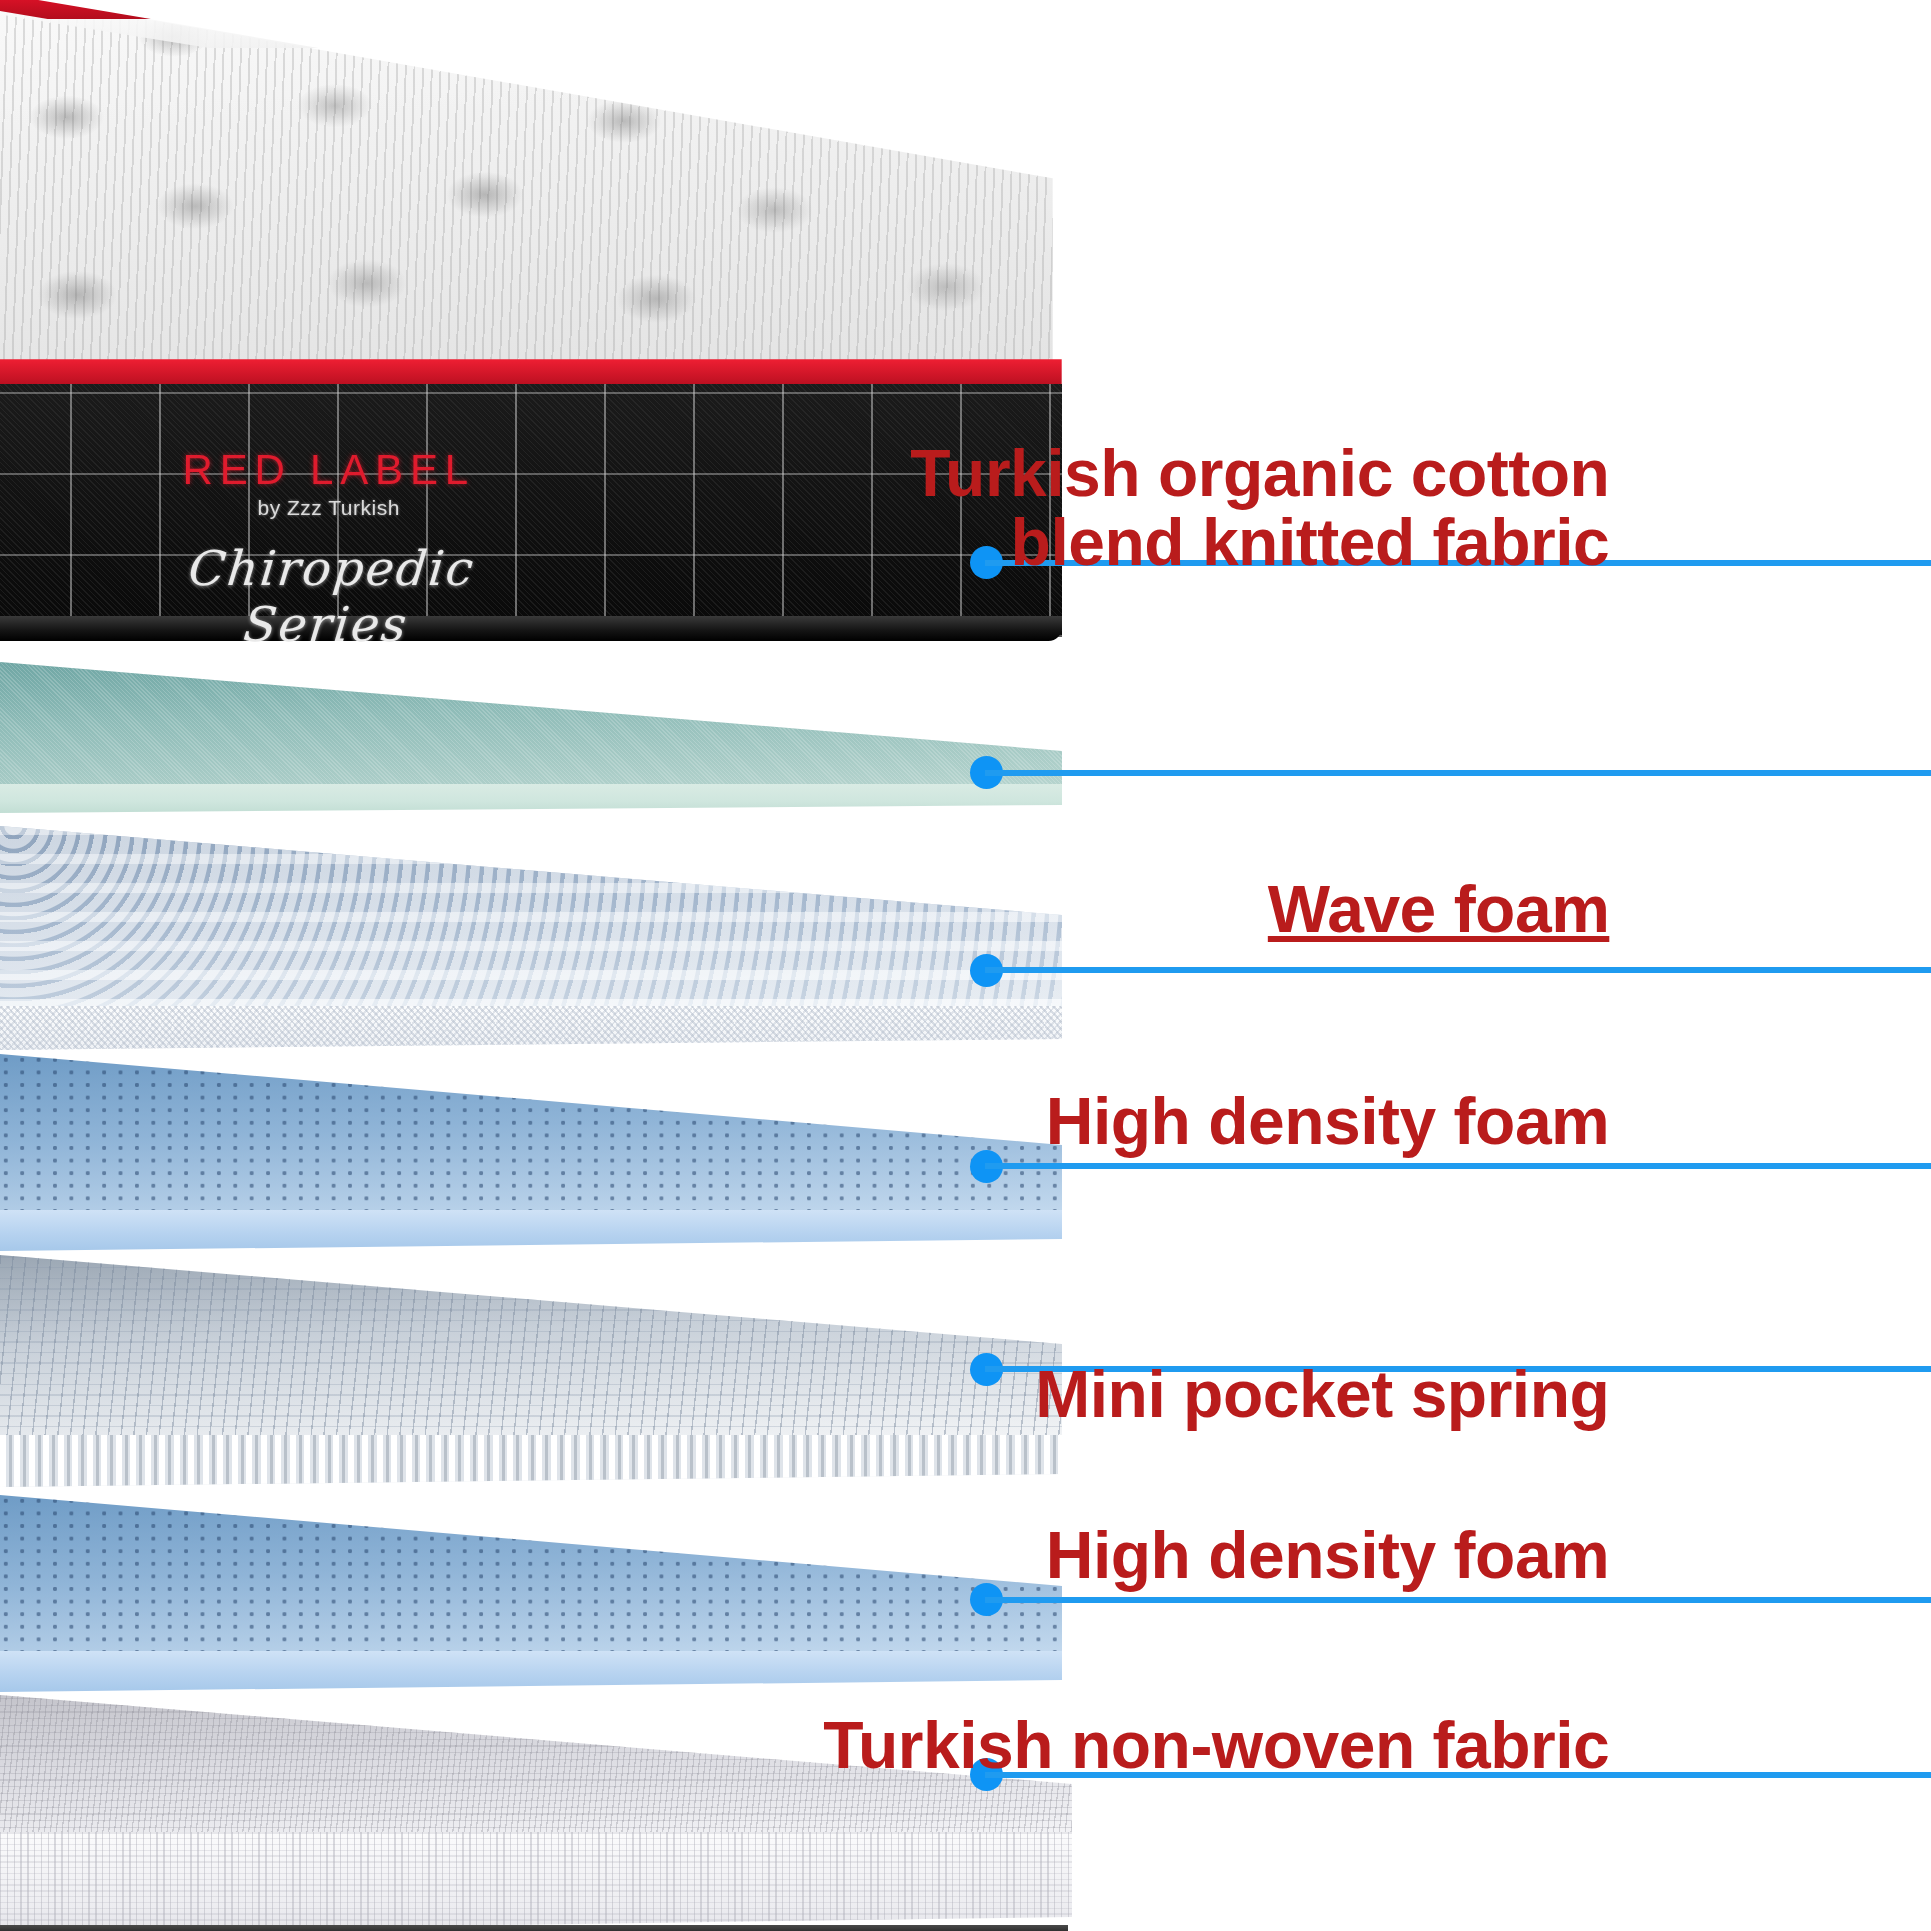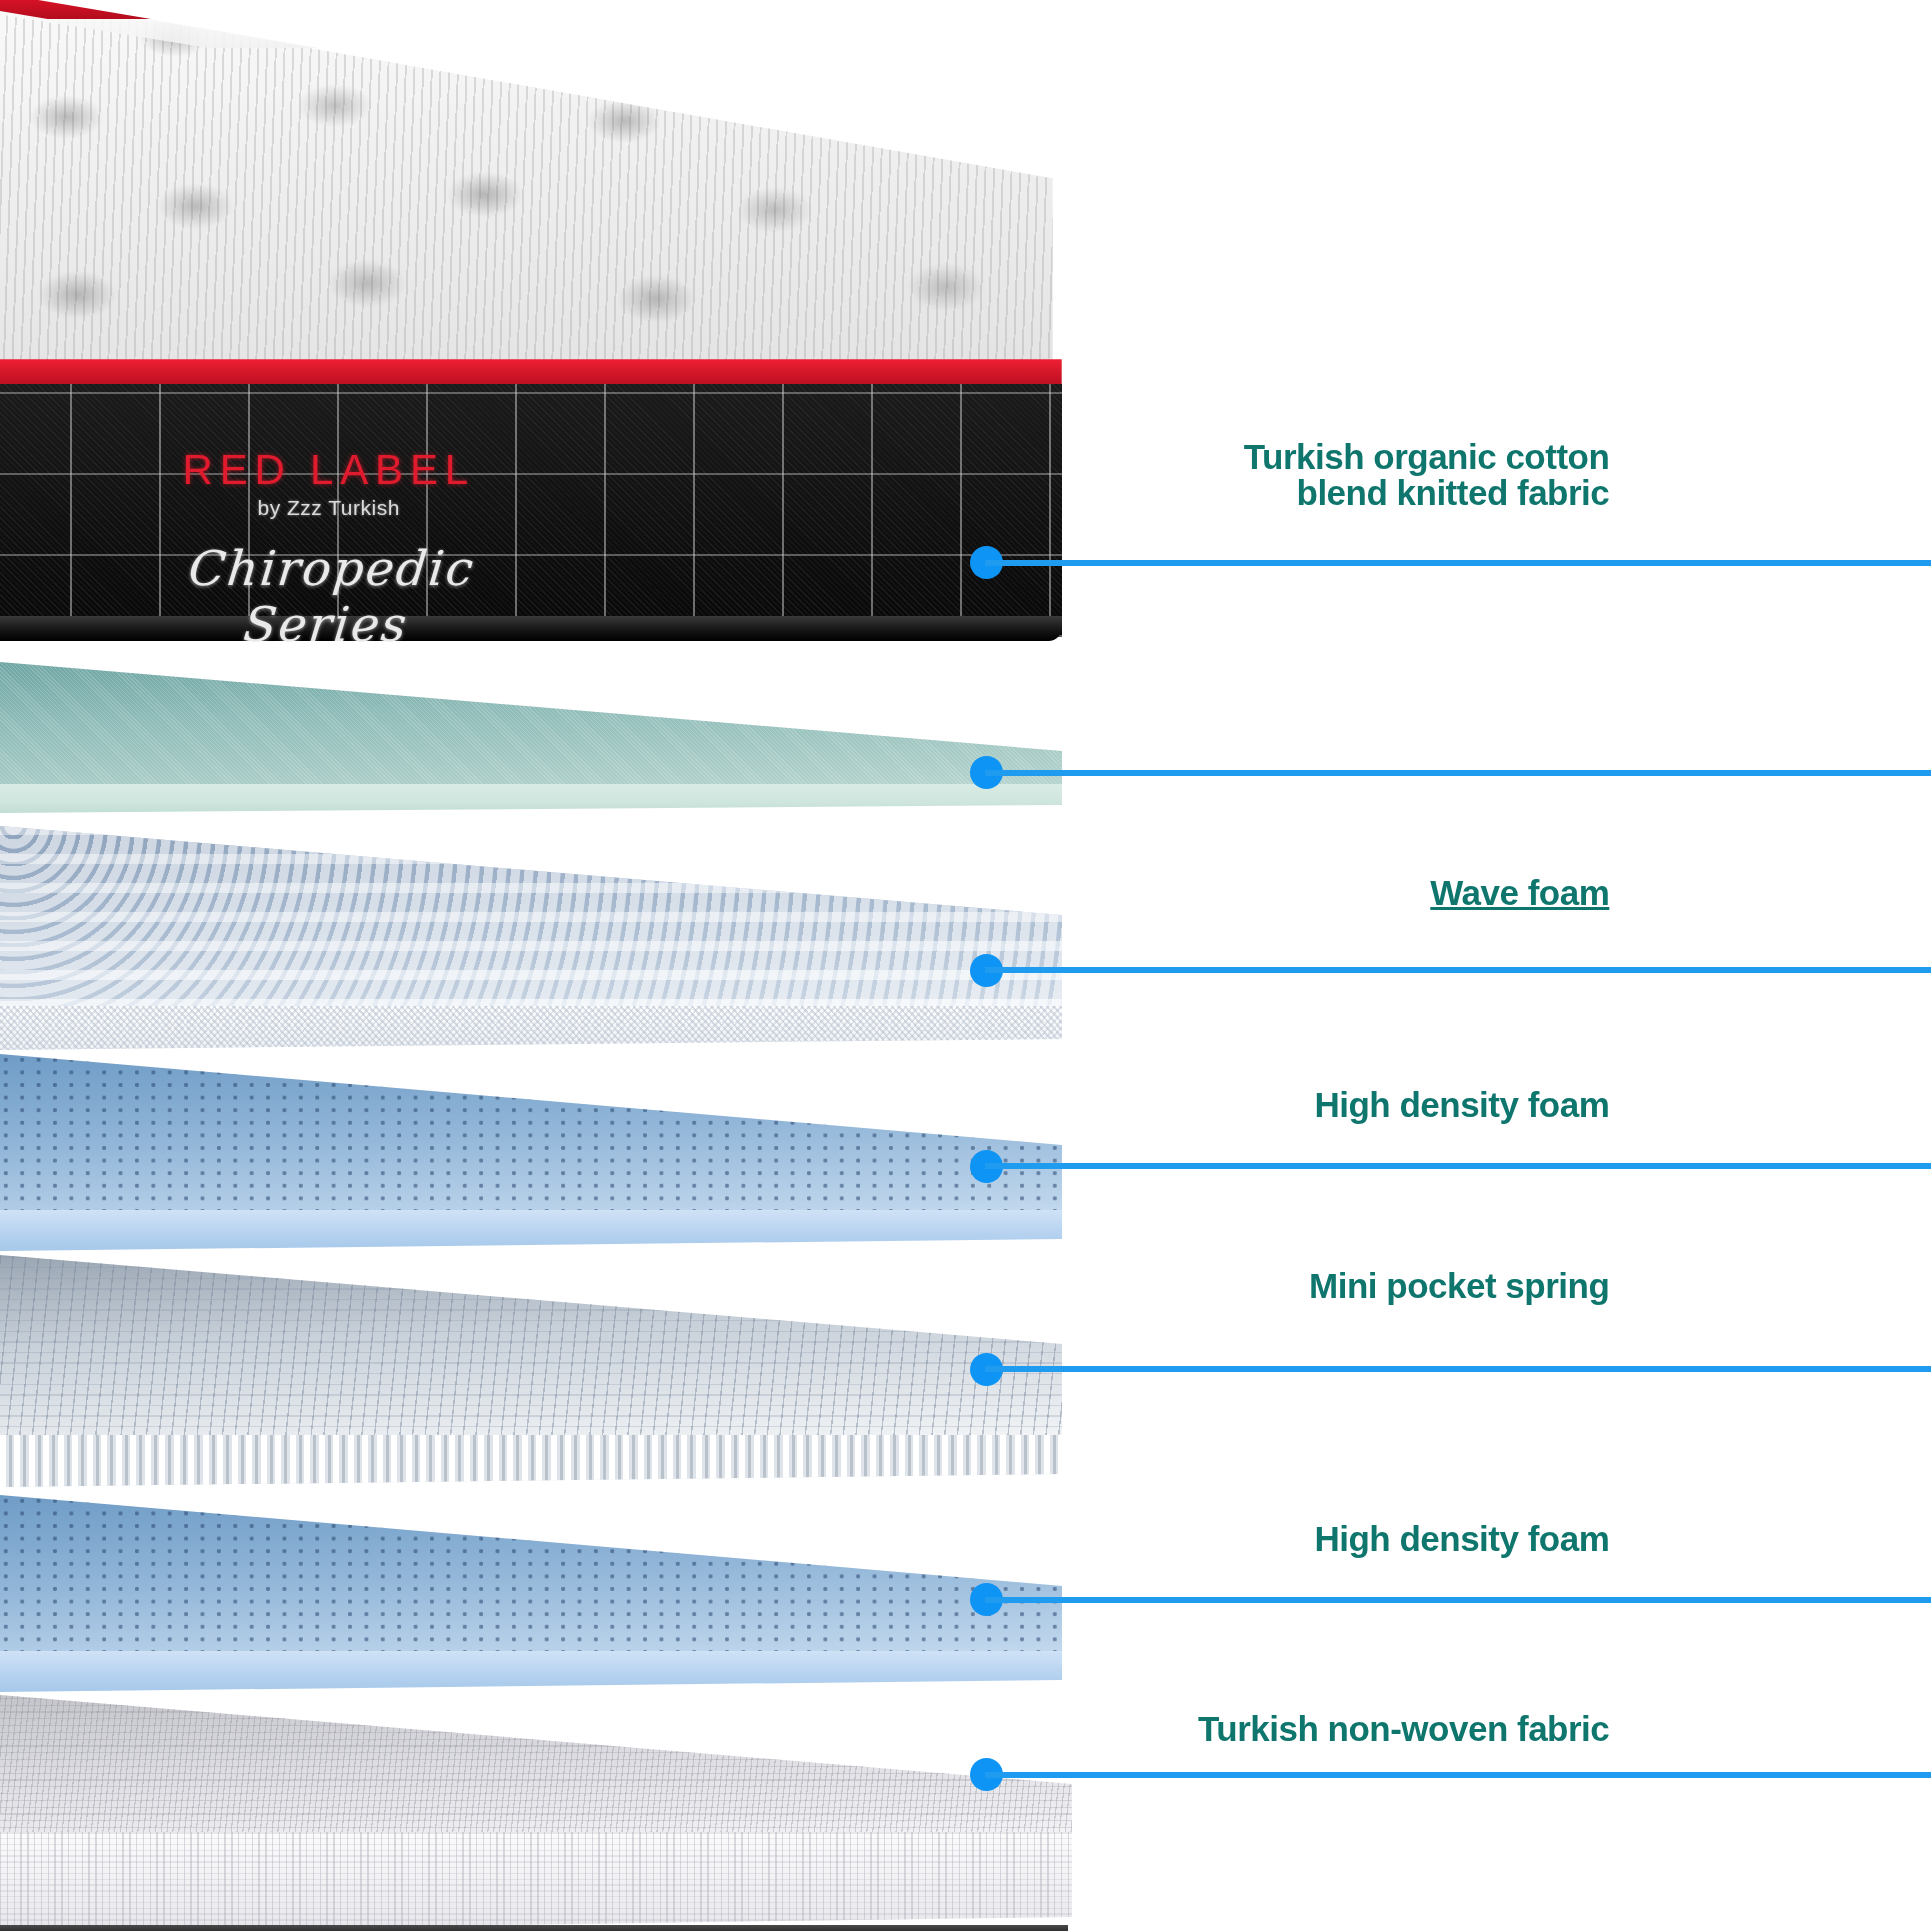--- a/index.html
+++ b/index.html
@@ -185,22 +185,22 @@
   
   .leader { position: absolute; height: 5.8px; background: #1f9bf0; }
   .leader-dot {
     position: absolute; width: 33px; height: 33px; border-radius: 50%;
     background: #0e94f5;
   }
 
   
   .callout-label {
     position: absolute; right: 9.7px; text-align: right;
-    color: #0f766e; font-weight: bold; line-height: 1.04;
-    font-size: 35px; letter-spacing: -0.5px;
+    color: #b91c1c; font-weight: bold; line-height: 1.04;
+    font-size: 66px; letter-spacing: -0.5px;
     white-space: pre-line;
   }
 </style>
 </head>
 <body>
 
 <div id="stage">
 
   <div class="layer" id="mattress-top">
     <div class="quilt-face"></div>
@@ -258,21 +258,21 @@
   <div class="leader-dot" style="left:970px;top:954px;"></div>
   <div class="leader" style="left:985px;top:967px;width:946px;"></div>
   <div class="callout-label" style="top:875px;text-decoration:underline;">Wave foam</div>
 
   <div class="leader-dot" style="left:970px;top:1150px;"></div>
   <div class="leader" style="left:985px;top:1163px;width:946px;"></div>
   <div class="callout-label" style="top:1087px;">High density foam</div>
 
   <div class="leader-dot" style="left:970px;top:1353px;"></div>
   <div class="leader" style="left:985px;top:1366px;width:946px;"></div>
-  <div class="callout-label" style="top:1268px;margin-left:30px;">Mini pocket spring</div>
+  <div class="callout-label" style="top:1360px;margin-left:30px;">Mini pocket spring</div>
 
   <div class="leader-dot" style="left:970px;top:1583px;"></div>
   <div class="leader" style="left:985px;top:1597px;width:946px;"></div>
   <div class="callout-label" style="top:1521px;">High density foam</div>
 
   <div class="leader-dot" style="left:970px;top:1758px;"></div>
   <div class="leader" style="left:985px;top:1772px;width:946px;"></div>
   <div class="callout-label" style="top:1711px;">Turkish non-woven fabric</div>
 
 </div>

